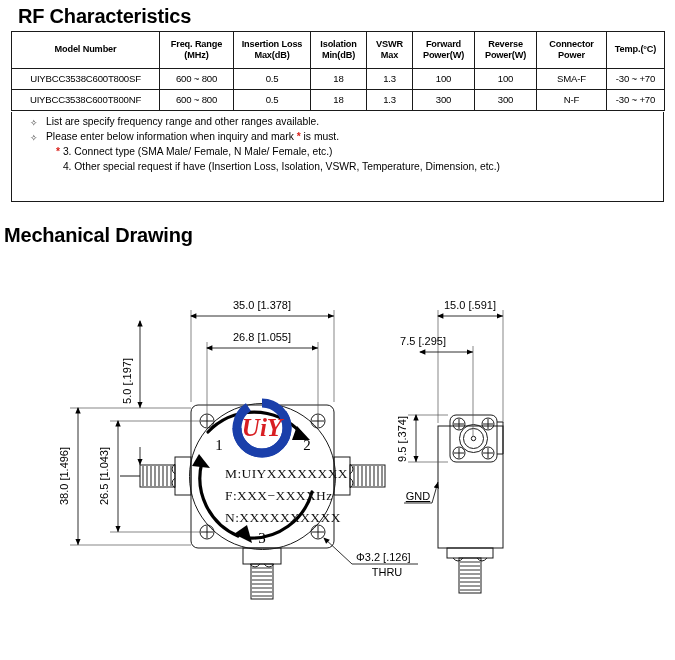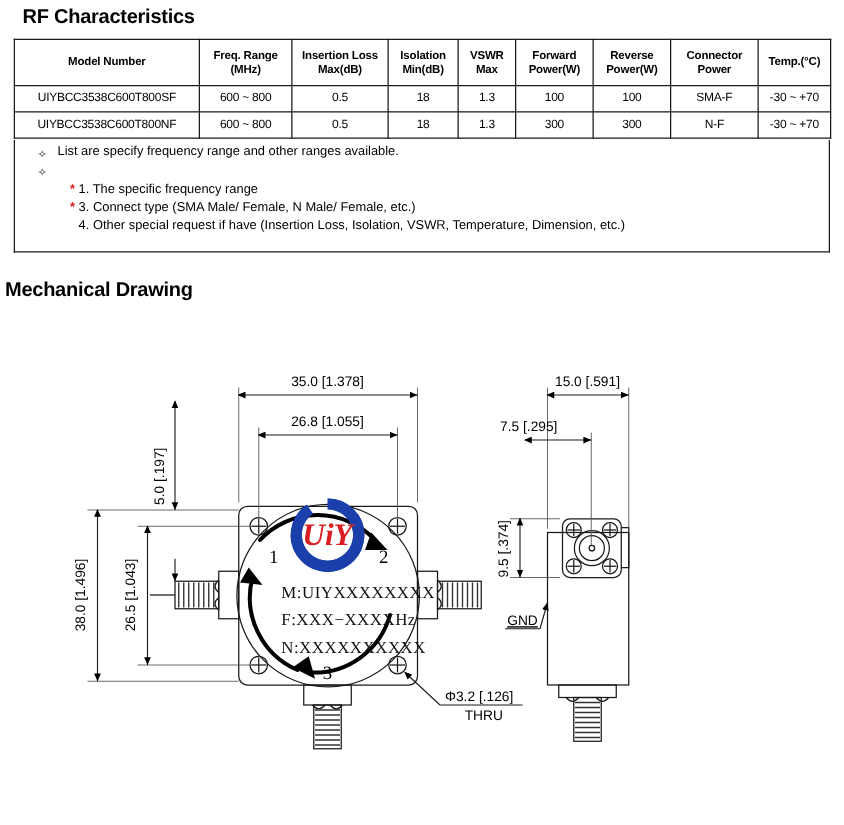--- a/index.html
+++ b/index.html
@@ -8,21 +8,21 @@
     width: 675px; height: 660px;
     background: #ffffff;
     font-family: "Liberation Sans", sans-serif;
     color: #000000;
     position: relative;
     overflow: hidden;
   }
 
   
   .section-title {
-    font-size: 16px;
+    font-size: 20px;
     font-weight: bold;
     letter-spacing: -0.2px;
   }
   #rf-title { position: absolute; left: 18px; top: 5px; }
   #mech-title { position: absolute; left: 4px; top: 224px; }
 
   
   #rf-table-wrap { position: absolute; left: 11px; top: 31px; width: 653px; }
   table.rf {
     border-collapse: collapse;
@@ -185,22 +185,22 @@
   </table>
 </div>
 
 <div id="notes">
   <div class="note-row">
     <span class="note-bullet">✧</span>
     <span>List are specify frequency range and other ranges available.</span>
   </div>
   <div class="note-row">
     <span class="note-bullet">✧</span>
+    <span><span>Please enter below information when inquiry and mark </span><span class="ast">*</span><span> is must.</span></span>
   </div>
-  <div class="note-sub"><span class="ast">*</span> <span>1. The specific frequency range</span></div>
   <div class="note-sub"><span class="ast">*</span> <span>3. Connect type (SMA Male/ Female, N Male/ Female, etc.)</span></div>
   <div class="note-sub"><span style="visibility:hidden">*</span> <span>4. Other special request if have (Insertion Loss, Isolation, VSWR, Temperature, Dimension, etc.)</span></div>
 </div>
 
 <div id="mech-title" class="section-title">Mechanical Drawing</div>
 
 <div id="drawing">
 <svg width="675" height="410" viewBox="0 0 675 410" xmlns="http://www.w3.org/2000/svg">
   <defs>
     <marker id="ar" markerWidth="8" markerHeight="8" refX="7" refY="3" orient="auto">

